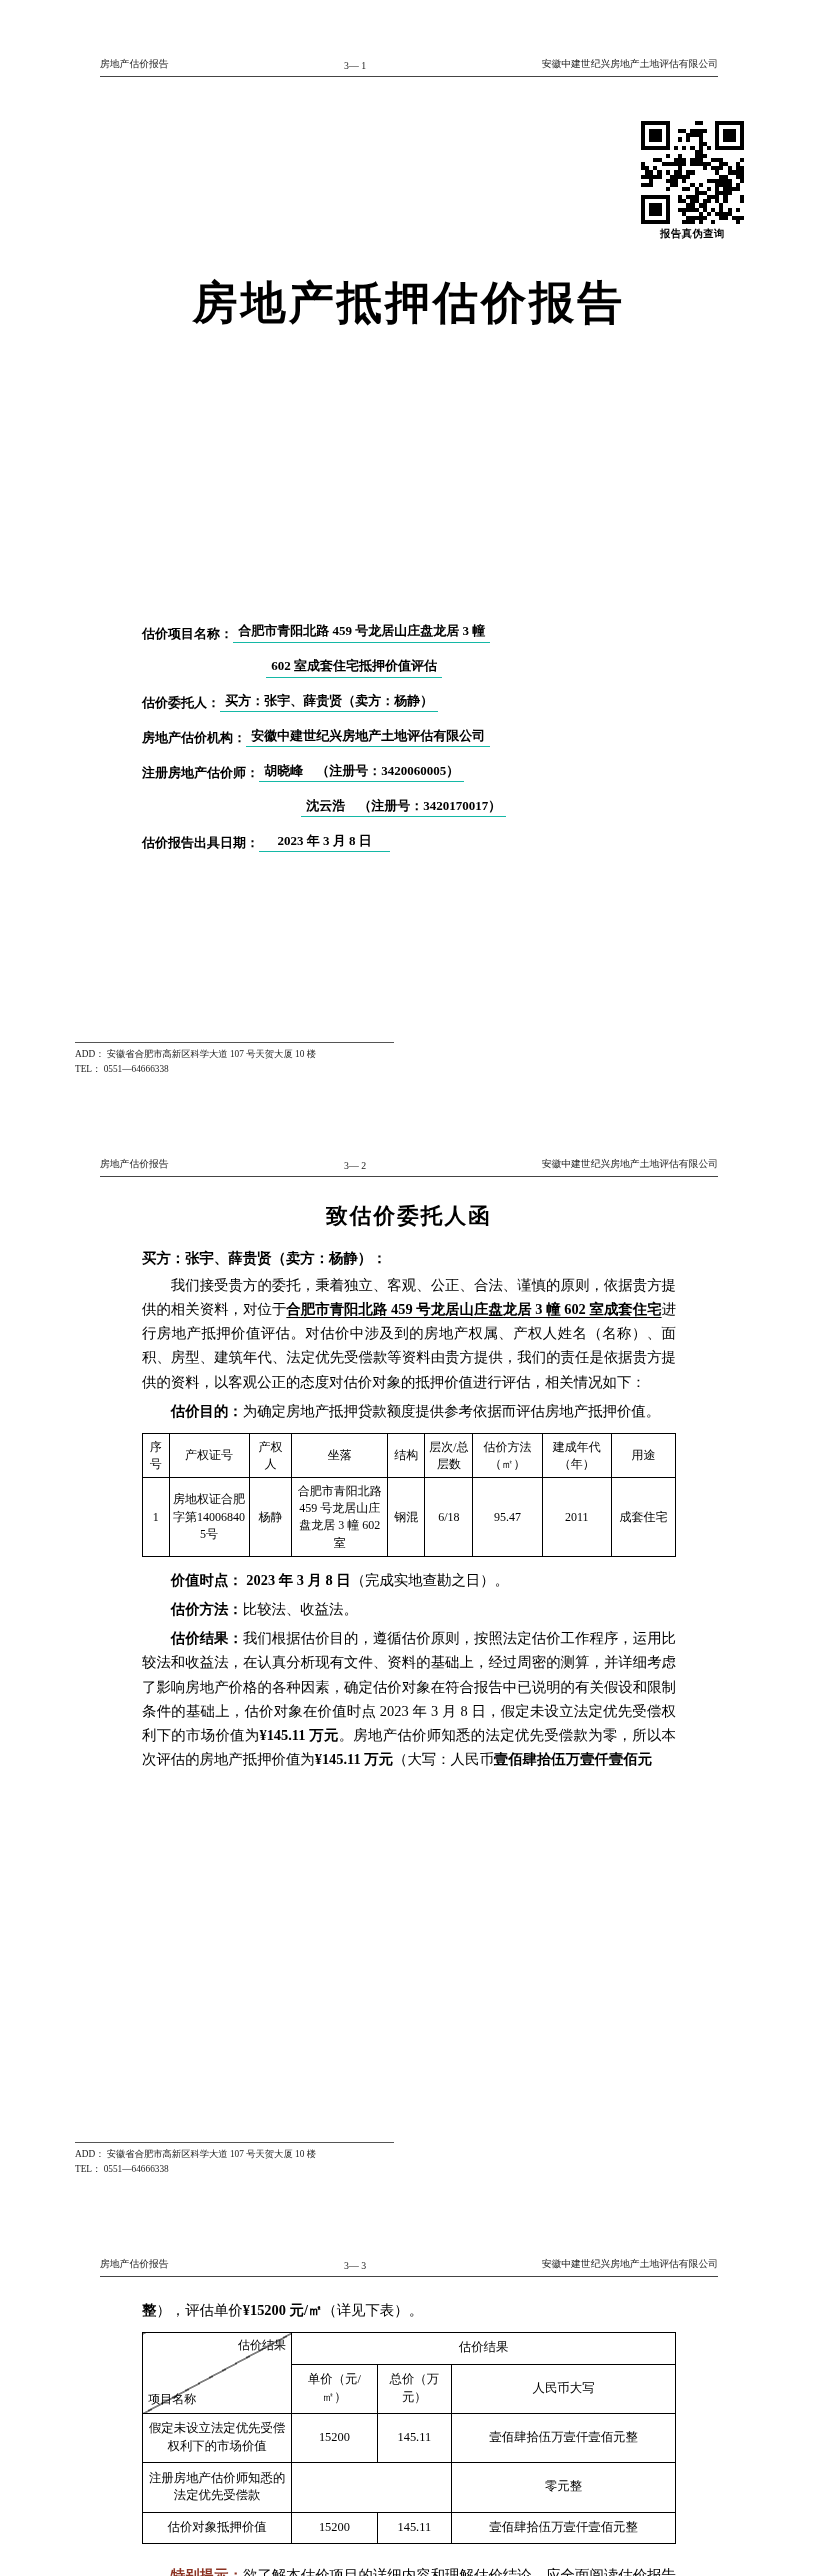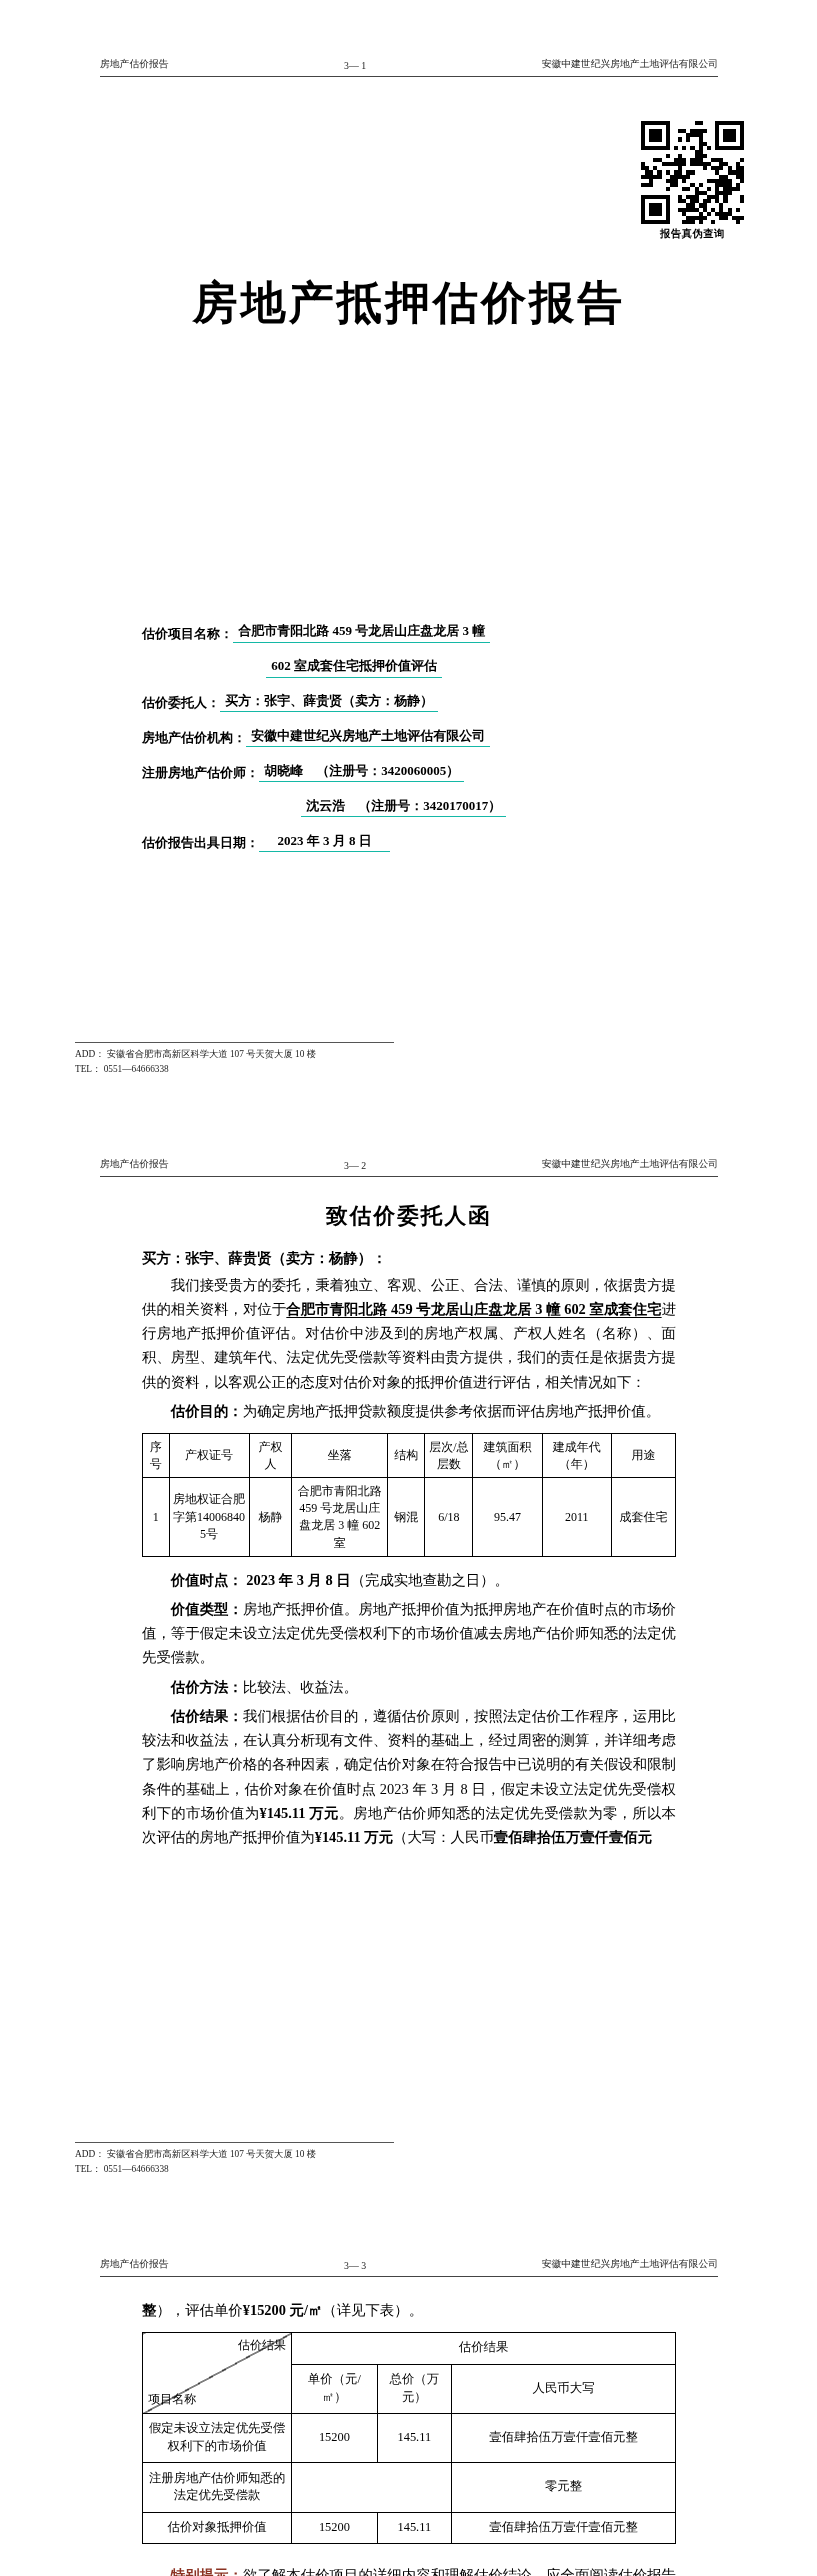--- a/index.html
+++ b/index.html
@@ -487,41 +487,40 @@
           <col style="width:12%">
       </colgroup>
       <tbody>
           <tr>
         <th>序号</th>
         <th>产权证号</th>
         <th>产权人</th>
         <th>坐落</th>
         <th>结构</th>
         <th>层次/总层数</th>
-        <th>建筑面积（㎡）</th>
+        <th>估价方法（㎡）</th>
         <th>建成年代（年）</th>
         <th>用途</th>
       </tr>
       <tr>
         <td>1</td>
         <td>房地权证合肥字第140068405号</td>
         <td>杨静</td>
         <td>合肥市青阳北路 459 号龙居山庄盘龙居 3 幢 602 室</td>
         <td>钢混</td>
         <td>6/18</td>
         <td>95.47</td>
         <td>2011</td>
         <td>成套住宅</td>
       </tr>
     </tbody>
       </table>
 
     <p class="body"><span class="b">价值时点：</span><span class="b"> 2023 年 3 月 8 日</span><span>（完成实地查勘之日）。</span></p>
 
-    <p class="body"><span class="b">价值类型：</span><span>房地产抵押价值。房地产抵押价值为抵押房地产在价值时点的市场价值，等于假定未设立法定优先受偿权利下的市场价值减去房地产估价师知悉的法定优先受偿款。</span></p>
 
     <p class="body"><span class="b">估价方法：</span><span>比较法、收益法。</span></p>
 
     <p class="body"><span class="b">估价结果：</span><span>我们根据估价目的，遵循估价原则，按照法定估价工作程序，运用比较法和收益法，在认真分析现有文件、资料的基础上，经过周密的测算，并详细考虑了影响房地产价格的各种因素，确定估价对象在符合报告中已说明的有关假设和限制条件的基础上，估价对象在价值时点 2023 年 3 月 8 日，假定未设立法定优先受偿权利下的市场价值为</span><span class="b">¥145.11 万元</span><span>。房地产估价师知悉的法定优先受偿款为零，所以本次评估的房地产抵押价值为</span><span class="b">¥145.11 万元</span><span>（大写：人民币</span><span class="b">壹佰肆拾伍万壹仟壹佰元</span></p>
   </div>
 
   <div class="page-footer">
     <div class="footer-rule"></div>
     <div>ADD： 安徽省合肥市高新区科学大道 107 号天贺大厦 10 楼</div>
     <div>TEL： 0551—64666338</div>

